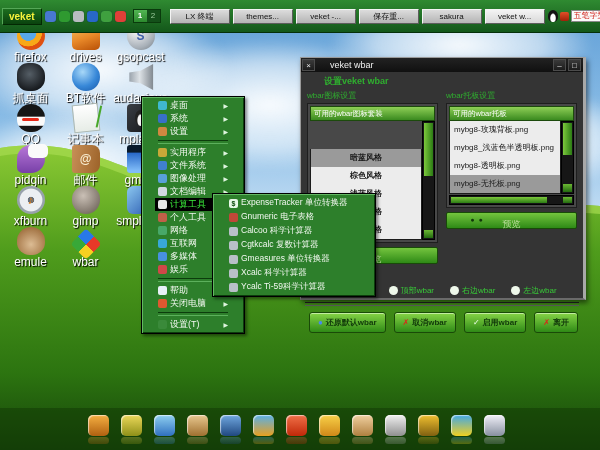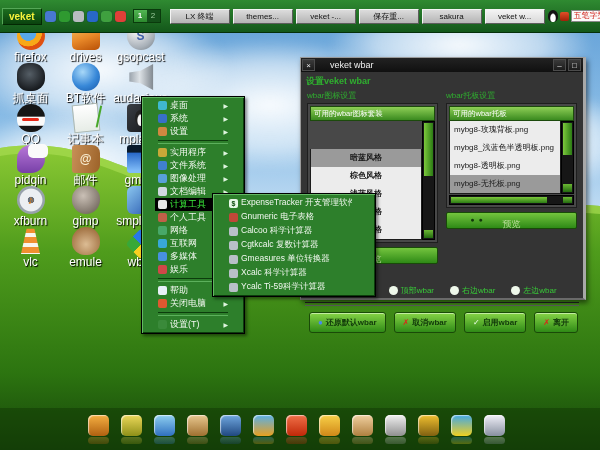--- a/index.html
+++ b/index.html
@@ -83,21 +83,21 @@
   .mi.on{background:#000;color:#3cf03c;}
   .msep{height:2px;border-top:1px solid #0c3c0c;border-bottom:1px solid #5cb05c;margin:2px 3px;}
   
   #dlg{position:absolute;left:300px;top:57px;width:286px;height:243px;z-index:10;
        background:#343434;border:1px solid #9a9a9a;border-right:3px solid #a8a8a8;border-bottom:2px solid #6a6a6a;
        box-sizing:border-box;box-shadow:2px 3px 5px rgba(0,0,0,.5);}
   #dlg-title{height:14px;background:linear-gradient(180deg,#222,#101010);display:flex;align-items:center;}
   .tbtn{width:13px;height:12px;margin:0 1px;background:linear-gradient(180deg,#3a3a3a,#1c1c1c);
         border:1px solid #4c4c4c;color:#e8e8e8;font-size:8px;line-height:11px;text-align:center;box-sizing:border-box;}
   #dlg-title .ttl{color:#f0f0f0;font-size:9px;margin-left:14px;flex:1;}
-  #dlg-head{color:#2fae2f;font-size:9px;font-weight:bold;padding:3px 5px 1px;}
+  #dlg-head{color:#2fae2f;font-size:9px;font-weight:bold;padding:3px 23px 1px;}
   #dlg-cols{display:flex;gap:8px;padding:0 6px;}
   .grp{flex:1;}
   .grp-lb{color:#2fae2f;font-size:8px;padding:1px 0 2px;}
   .lwrap{border:1px solid #1e1e1e;background:#484848;padding:2px;}
   .lhead{height:13px;background:linear-gradient(180deg,#8ecf56,#3a8a1f);color:#fff;font-size:7.5px;
          line-height:13px;padding:0 3px;border:1px solid #1c4a0c;white-space:nowrap;overflow:hidden;}
   .lbody{display:flex;}
   .list{flex:1;background:#ececec;border:1px solid #1c1c1c;border-top:none;overflow:hidden;}
   #llist .list{height:90px;margin-top:28px;}
   #rlist .list{height:72px;}
@@ -277,26 +277,20 @@
       </span>
     <span class="dlabel">gimp</span>
   </div>
     <div class="dcell">
     <span class="shape i-smplayer">
         <span class="glyph"></span>
       </span>
     <span class="dlabel">smplayer</span>
   </div>
     <div class="dcell">
-    <span class="shape i-vlc">
-        <span class="glyph"></span>
-      </span>
-    <span class="dlabel">vlc</span>
-  </div>
-    <div class="dcell">
     <span class="shape i-emule">
         <span class="glyph"></span>
       </span>
     <span class="dlabel">emule</span>
   </div>
     <div class="dcell">
     <span class="shape i-wbar">
         <span class="glyph"></span>
       </span>
     <span class="dlabel">wbar</span>
@@ -385,21 +379,21 @@
     <div class="mi hasar">
     <span class="ic glyph" style="background: rgb(58, 138, 58);"></span>
     <span class="lb">设置(T)</span>
     <span class="ar">▶</span>
   </div>
   </div>
 
 <div id="submenu" class="gmenu">
     <div class="mi">
     <span class="ic glyph" style="background: rgb(232, 248, 232);">$</span>
-    <span class="lb">ExpenseTracker 开支管理软件</span>
+    <span class="lb">ExpenseTracker 单位转换器</span>
     <span class="ar">▶</span>
   </div>
     <div class="mi">
     <span class="ic glyph" style="background: rgb(192, 72, 56);"></span>
     <span class="lb">Gnumeric 电子表格</span>
     <span class="ar">▶</span>
   </div>
     <div class="mi">
     <span class="ic glyph" style="background: rgb(184, 192, 200);"></span>
     <span class="lb">Calcoo 科学计算器</span>

